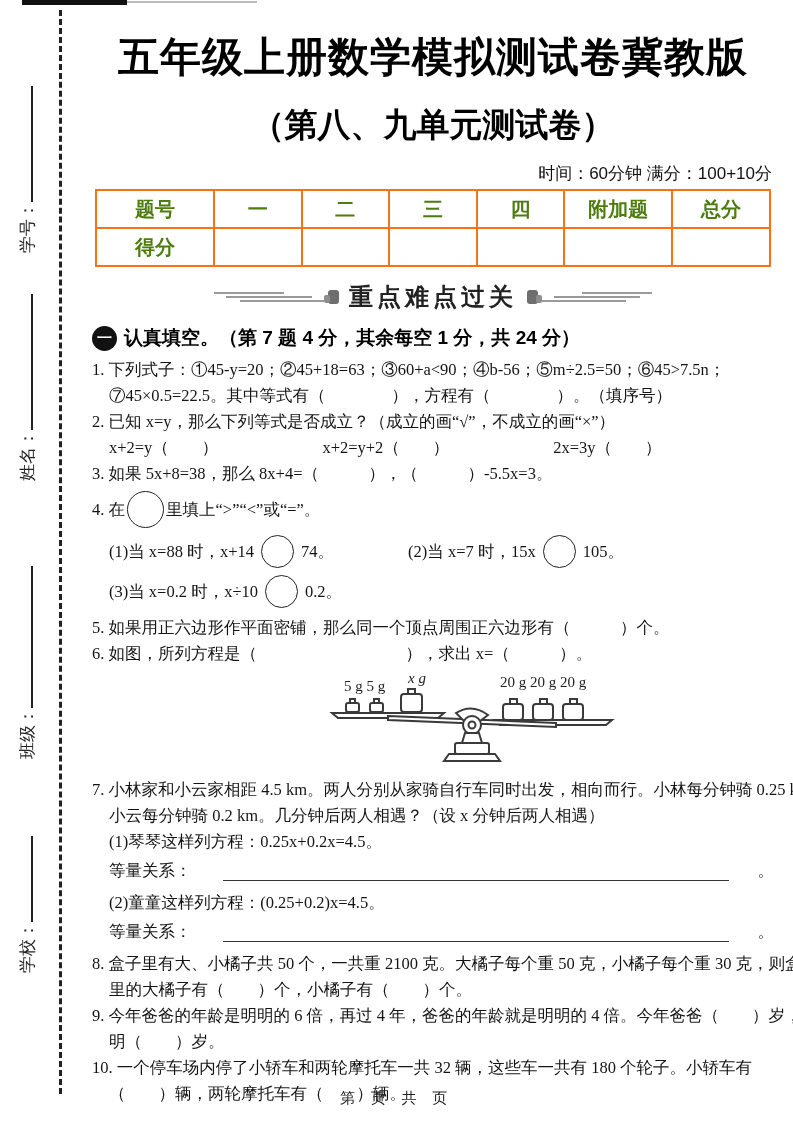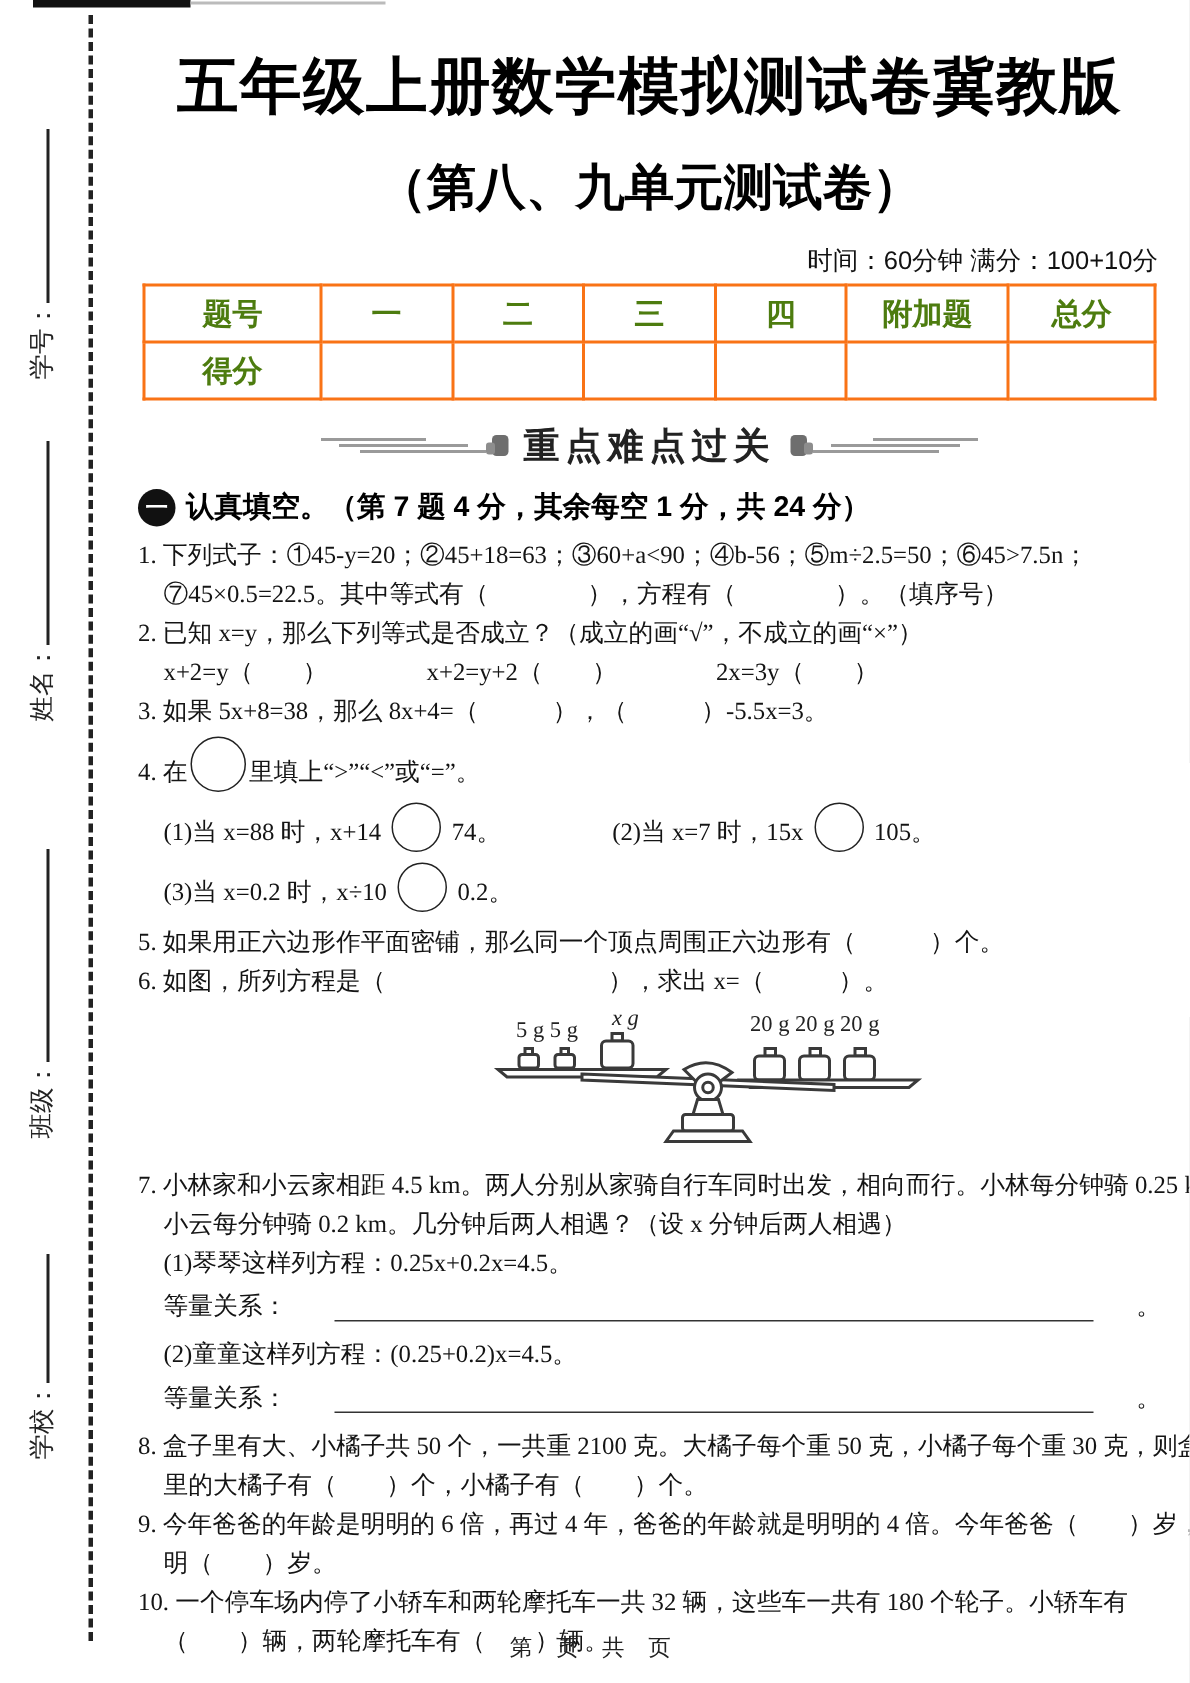--- a/index.html
+++ b/index.html
@@ -51,24 +51,24 @@
 
   .section-head{display:flex;align-items:center;margin:12px 0 6px 0;
     font-family:"Liberation Sans","DejaVu Sans",sans-serif;font-weight:bold;font-size:19px;color:#000;}
   .num-circle{width:25px;height:25px;border-radius:50%;background:#111;color:#fff;
     display:inline-flex;align-items:center;justify-content:center;font-size:15px;
     margin-right:7px;flex:0 0 auto;}
 
   .q{font-size:16.5px;line-height:26px;color:#141414;}
   .q .ln{white-space:nowrap;}
   .indent{padding-left:17px;}
-  .row-flex{display:flex;align-items:flex-end;font-family:Liberation Serif, serif;}
+  .row-flex{display:flex;align-items:center;font-family:Liberation Serif, serif;}
   .gap60{column-gap:74px;}
   .gap40{column-gap:46px;gap:31px;}
-  .exprs{display:flex;column-gap:66px;padding-left:17px;}
+  .exprs{display:flex;column-gap:104px;padding-left:17px;}
   .cmp-circle{display:inline-block;width:31px;height:31px;border:1.6px solid #222;
     border-radius:50%;vertical-align:middle;margin:0 7px;}
   .big-circle{width:35px;height:35px;margin:0 2px;}
   .sub-row{margin:7px 0;}
   .blank-row{display:flex;align-items:flex-end;padding-left:17px;margin:3px 0 6px 0;gap:27px;}
   .blank-line{flex:1;border-bottom:1.6px solid #333;height:1.1em;margin:0 2px 3px 4px;}
 
   .scale-wrap{position:relative;width:300px;margin:2px 0 4px 230px;}
   .scale-wrap svg text{font-size:15px;fill:#222;font-family:"Liberation Serif","DejaVu Serif",serif;}
   .footer{position:absolute;left:0;right:0;bottom:14px;text-align:center;

